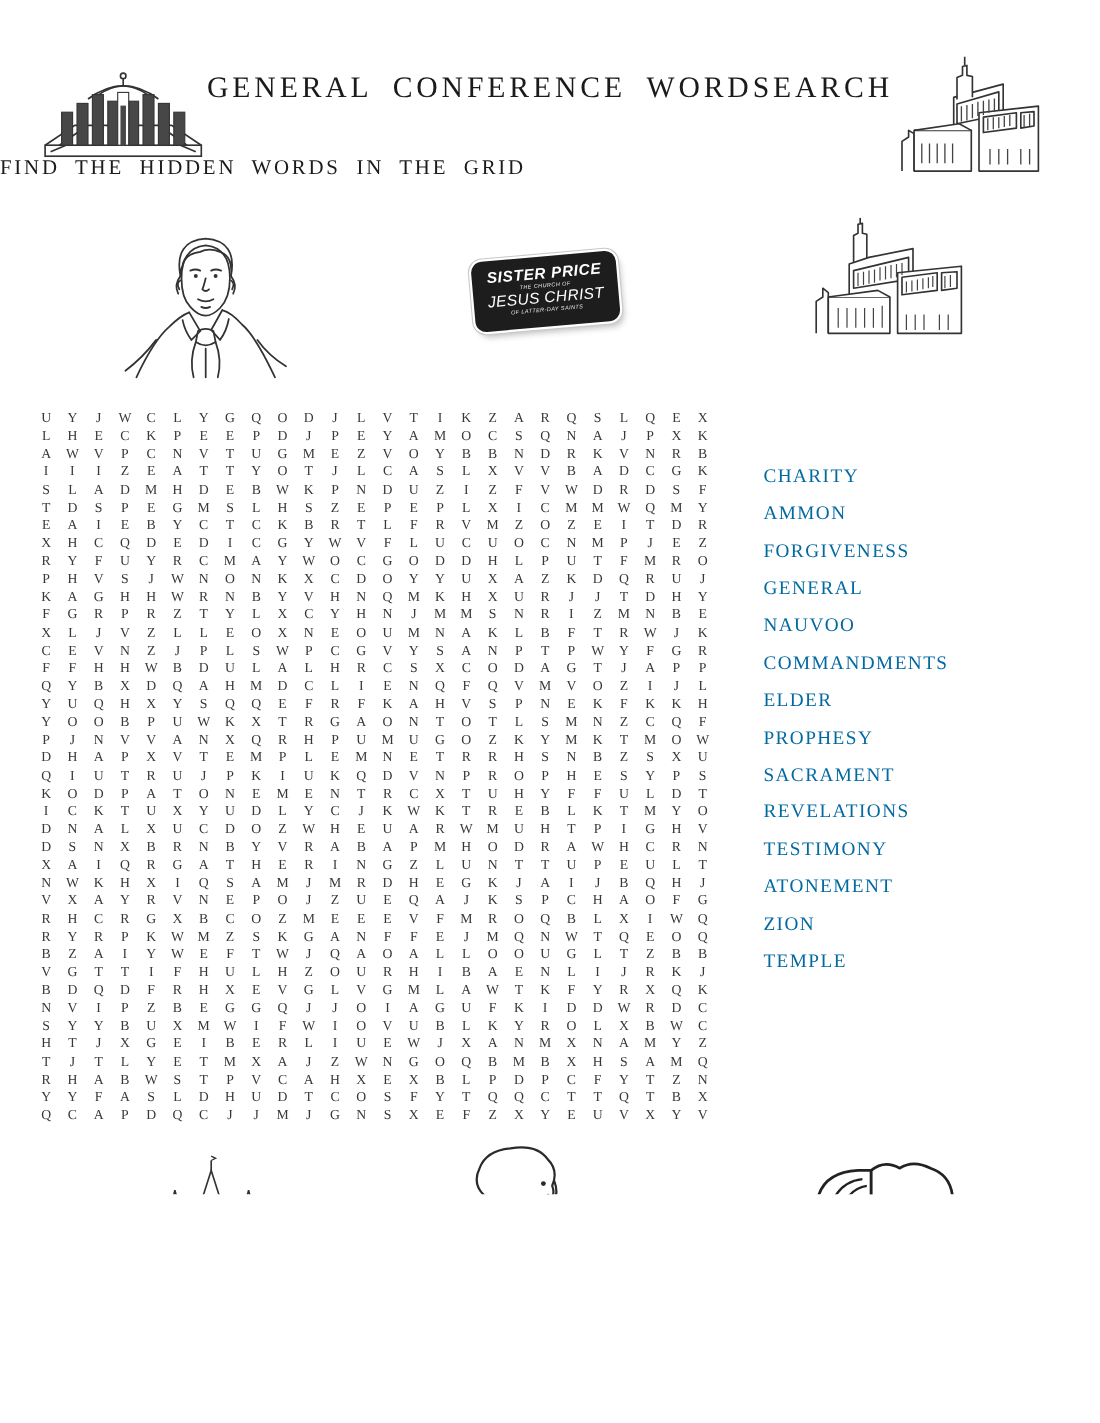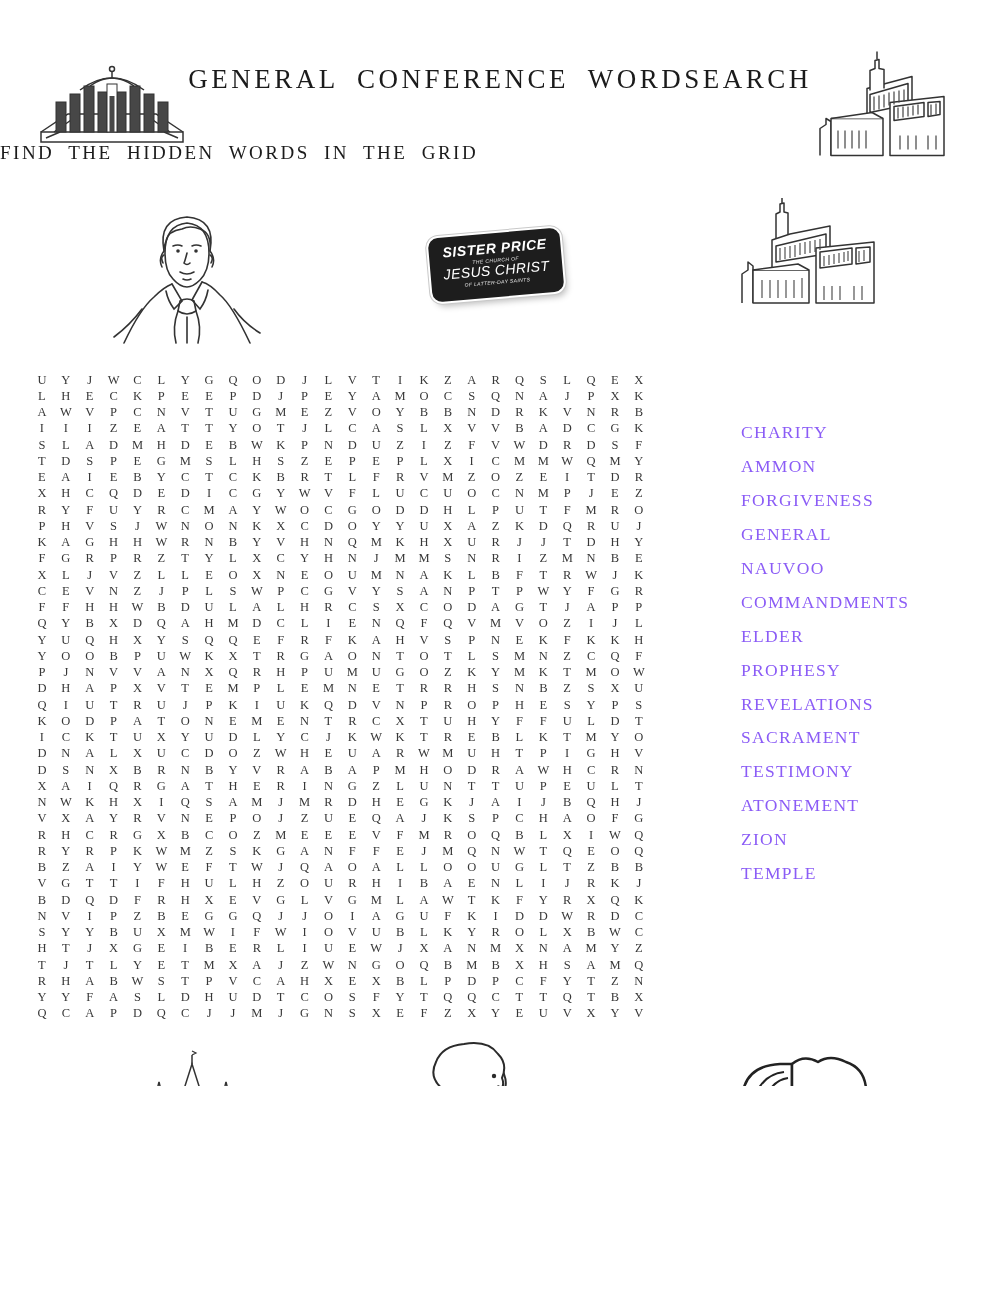--- a/index.html
+++ b/index.html
@@ -25,21 +25,21 @@
 
   
   .grid{left:30px;top:372px;width:621px;height:650px;display:grid;
         grid-template-columns:repeat(26,23.88px);grid-auto-rows:16.25px;}
   .cell{display:flex;align-items:center;justify-content:center;font-size:12.5px;color:#383838;
         font-family:"Liberation Serif",serif;}
 
   
   .words{left:694px;top:416px;}
   .word{height:33.9px;display:flex;align-items:center;font-size:17.5px;letter-spacing:1.3px;
-        color:#8b5cf6;margin-left:47px;}
+        color:#0369a1;}
 
   
   .brand{left:33px;top:1207px;display:flex;align-items:center;gap:4px;}
   .brand-circle{width:54px;height:54px;}
   .brand-text{font-family:"Liberation Sans",sans-serif;font-weight:bold;font-size:37px;
               color:#121212;letter-spacing:.5px;}
   .copyright{left:0;right:0;top:1255px;text-align:center;font-family:"Liberation Sans",sans-serif;
              font-size:13px;color:#ababab;}
   .qrblock{left:908px;top:1186px;width:76px;text-align:center;
            font-family:"Liberation Sans",sans-serif;color:#c2c2c2;}
@@ -1207,22 +1207,22 @@
 
   <div class="abs words">
       <div class="word">CHARITY</div>
       <div class="word">AMMON</div>
       <div class="word">FORGIVENESS</div>
       <div class="word">GENERAL</div>
       <div class="word">NAUVOO</div>
       <div class="word">COMMANDMENTS</div>
       <div class="word">ELDER</div>
       <div class="word">PROPHESY</div>
+      <div class="word">SACRAMENT</div>
       <div class="word">REVELATIONS</div>
-      <div class="word">SACRAMENT</div>
       <div class="word">TESTIMONY</div>
       <div class="word">ATONEMENT</div>
       <div class="word">ZION</div>
       <div class="word">TEMPLE</div>
     </div>
 
   <div class="abs illus" style="left:140px;top:1050px;width:105px;height:160px">
     <svg viewBox="0 0 105 160">
       <g fill="#fff" stroke="#333" stroke-width="1.5">
         <rect x="30" y="98" width="45" height="52"></rect>

